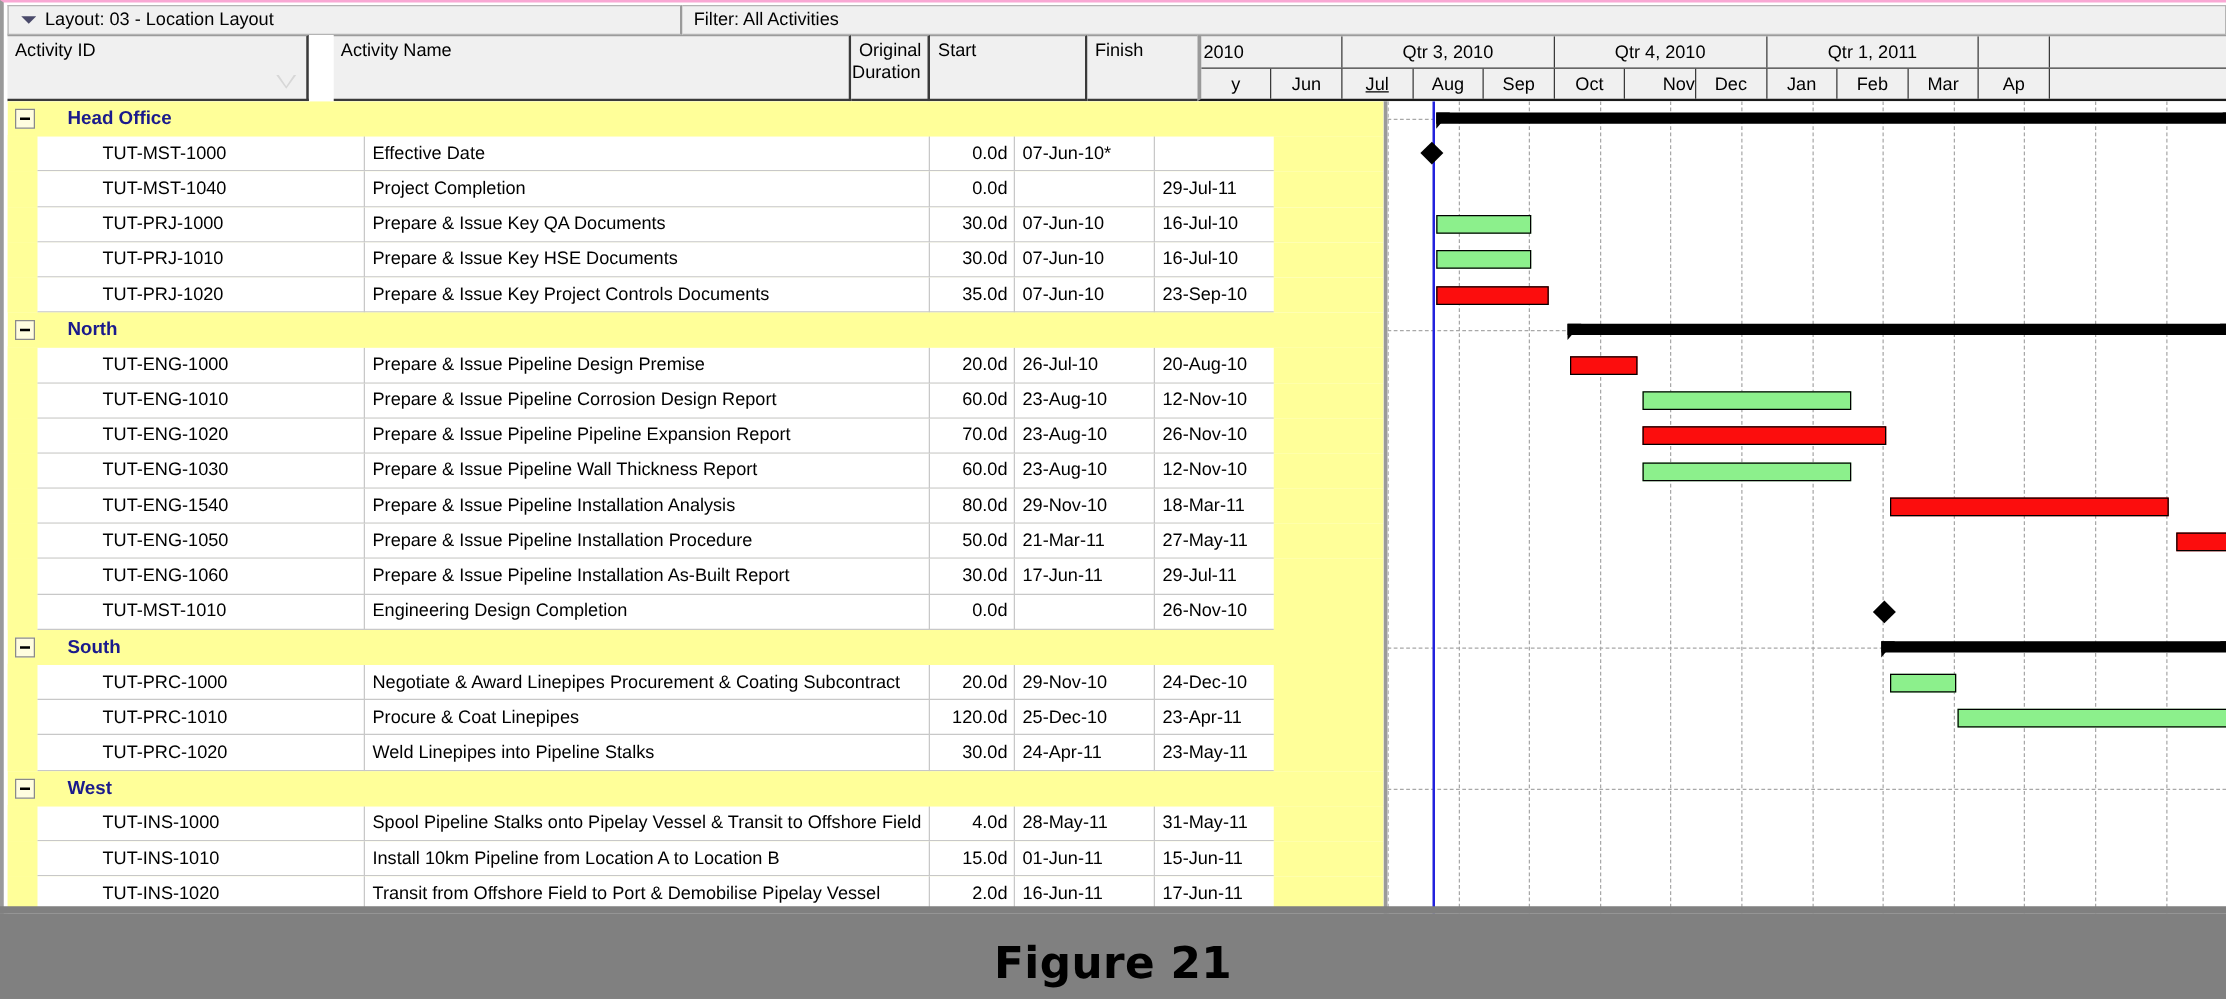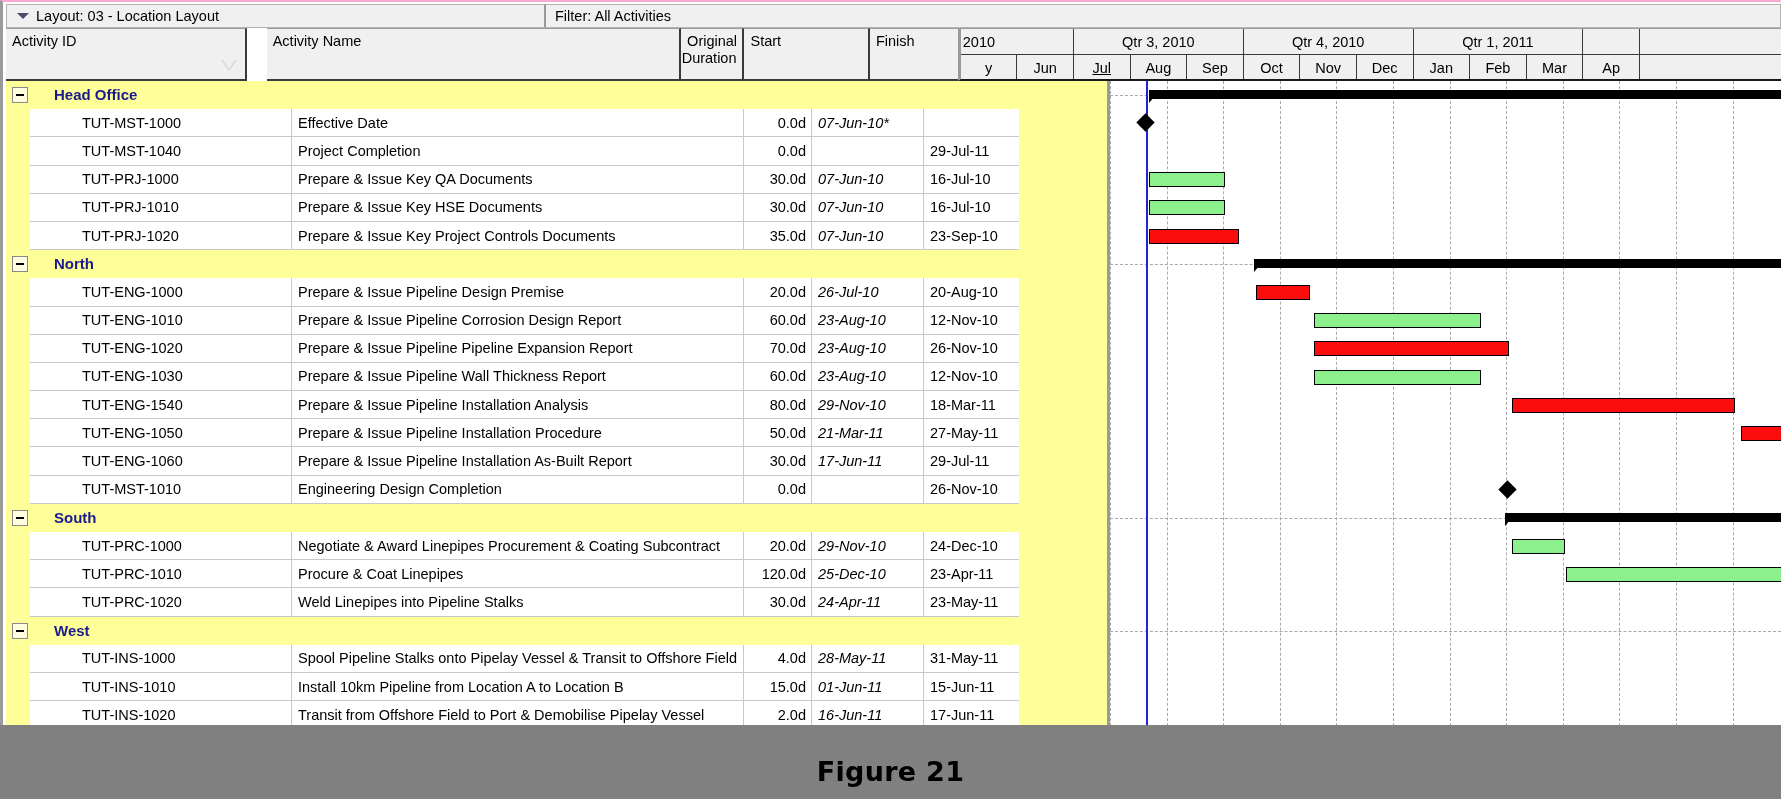--- a/index.html
+++ b/index.html
@@ -226,21 +226,21 @@
     font-size: 14.5px;
     color: #000;
     display: flex;
     align-items: center;
     overflow: hidden;
     white-space: nowrap;
   }
   .cell.id        { width: 262px; padding-left: 52px; }
   .cell.name      { width: 452px; padding-left: 6px; }
   .cell.dur       { width: 68px;  justify-content: flex-end; padding-right: 5px; }
-  .cell.start     { width: 112px; padding-left: 6px; font-style: italic; }
+  .cell.start     { width: 112px; padding-left: 6px; }
   .cell.finish    { width: 95px;  padding-left: 6px; border-right: none;}
   .indent-left {
     width: 24px;
     background: #ffff99;
     flex: 0 0 auto;
   }
 
   
   .gantt-inner { position: absolute; left:0; top:0; right:0; bottom:0; }
   .vline {
@@ -298,21 +298,21 @@
     left: 0; top: 731px;
     width: 1781px; height: 68px;
     background: #808080;
     display: flex;
     align-items: center;
     justify-content: center;
   }
   .caption-text {
     font-family: "DejaVu Sans", sans-serif;
     font-weight: bold;
-    font-size: 27px;
+    font-size: 35px;
     color: #000;
     letter-spacing: 0.3px;
     margin-top: 12px;
   }
   .bottom-strip {
     position: absolute;
     left: 0; top: 725px;
     width: 1781px; height: 6px;
     background: #808080;
   }
@@ -383,21 +383,21 @@
             </div>
             <div class="mon-cell" style="width: 56.6px;">
               <span>Aug</span>
             </div>
             <div class="mon-cell" style="width: 56.6px;">
               <span>Sep</span>
             </div>
             <div class="mon-cell" style="width: 56.6px;">
               <span>Oct</span>
             </div>
-            <div class="mon-cell" style="width: 56.6px;">
+            <div class="mon-cell" style="width: 56.6px; justify-content: flex-end;">
               <span>Nov</span>
             </div>
             <div class="mon-cell" style="width: 56.6px;">
               <span>Dec</span>
             </div>
             <div class="mon-cell" style="width: 56.6px;">
               <span>Jan</span>
             </div>
             <div class="mon-cell" style="width: 56.6px;">
               <span>Feb</span>

